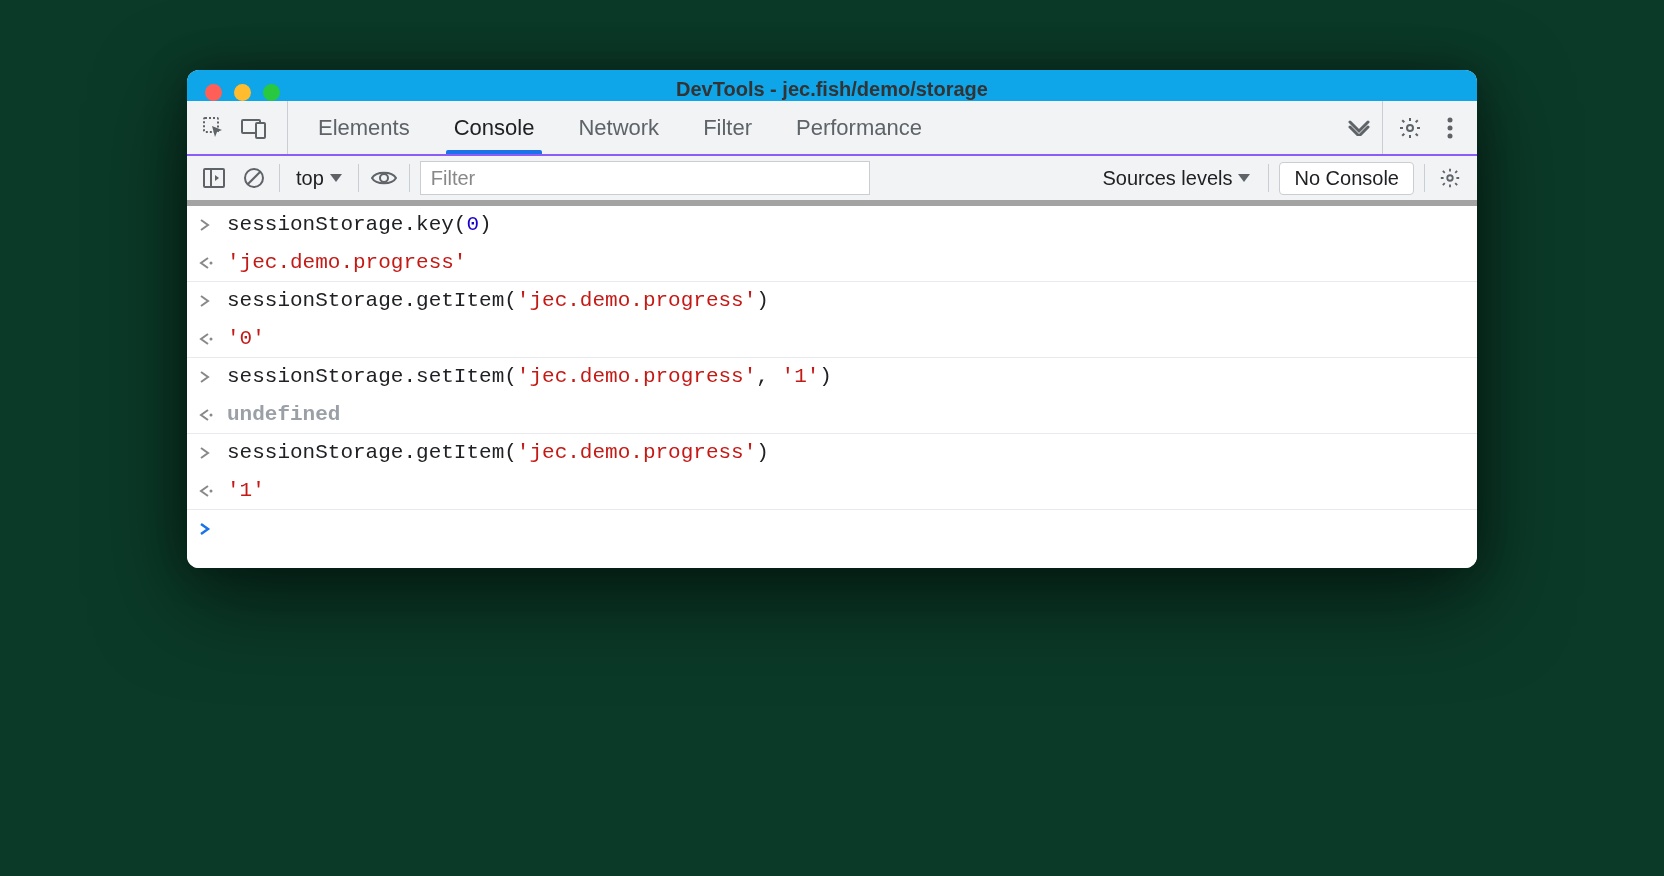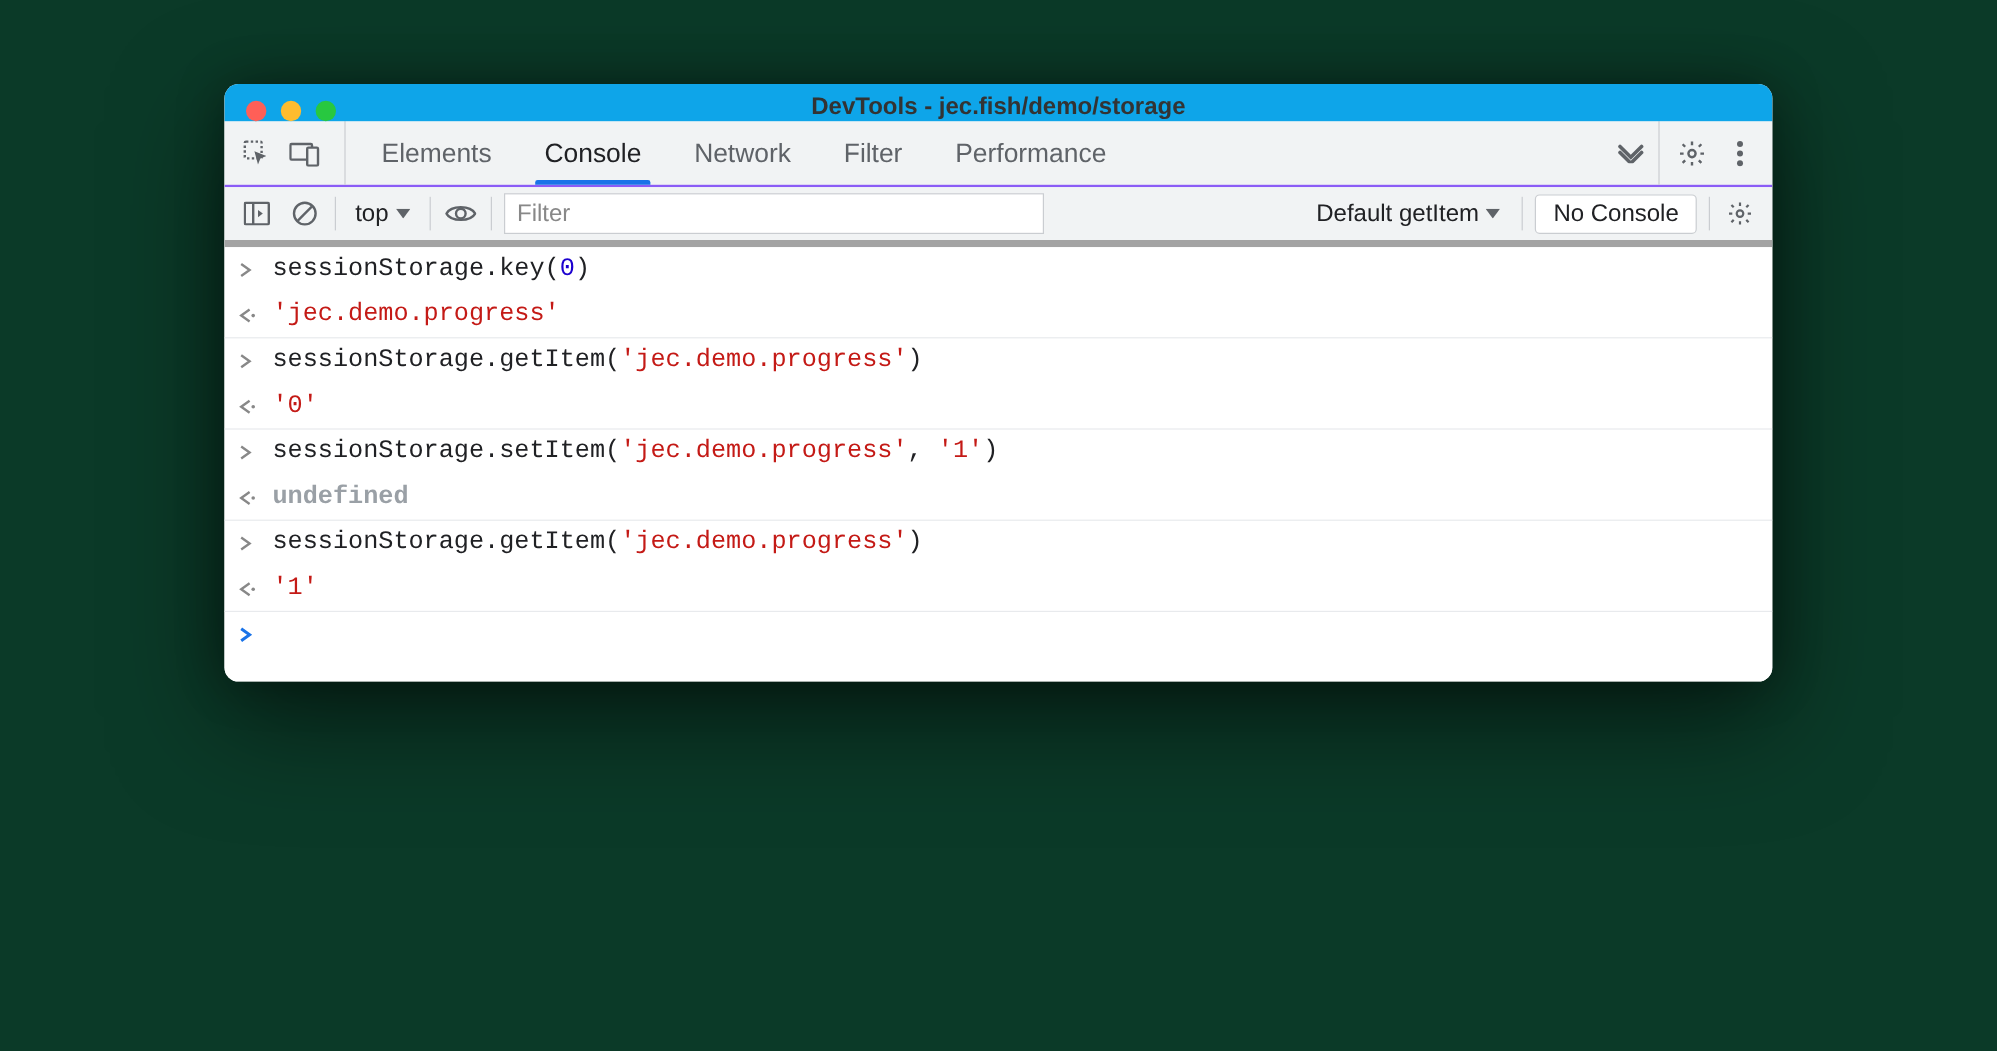--- a/index.html
+++ b/index.html
@@ -261,21 +261,21 @@
     <div class="icon-btn">
       <svg width="26" height="18" viewBox="0 0 26 18" fill="none" stroke="#5f6368" stroke-width="2">
         <path d="M1 9 C5 2 21 2 25 9 C21 16 5 16 1 9 Z"></path>
         <circle cx="13" cy="9" r="4"></circle>
       </svg>
     </div>
     <div class="vsep"></div>
     <input class="filter-input" placeholder="Filter" style="">
     <div class="spacer"></div>
     <div class="levels">
-      <span>Default getItem</span>
+      <span>Sources levels</span>
       <svg width="12" height="8" viewBox="0 0 12 8" fill="#5f6368">
           <path d="M0 0 L12 0 L6 8 Z"></path>
         </svg>
     </div>
     <div class="vsep"></div>
     <button class="issues-btn">No Console</button>
     <div class="vsep"></div>
     <div class="icon-btn">
       <svg width="22" height="22" viewBox="0 0 24 24" fill="none" stroke="#5f6368" stroke-width="2">
         <circle cx="12" cy="12" r="3"></circle>

